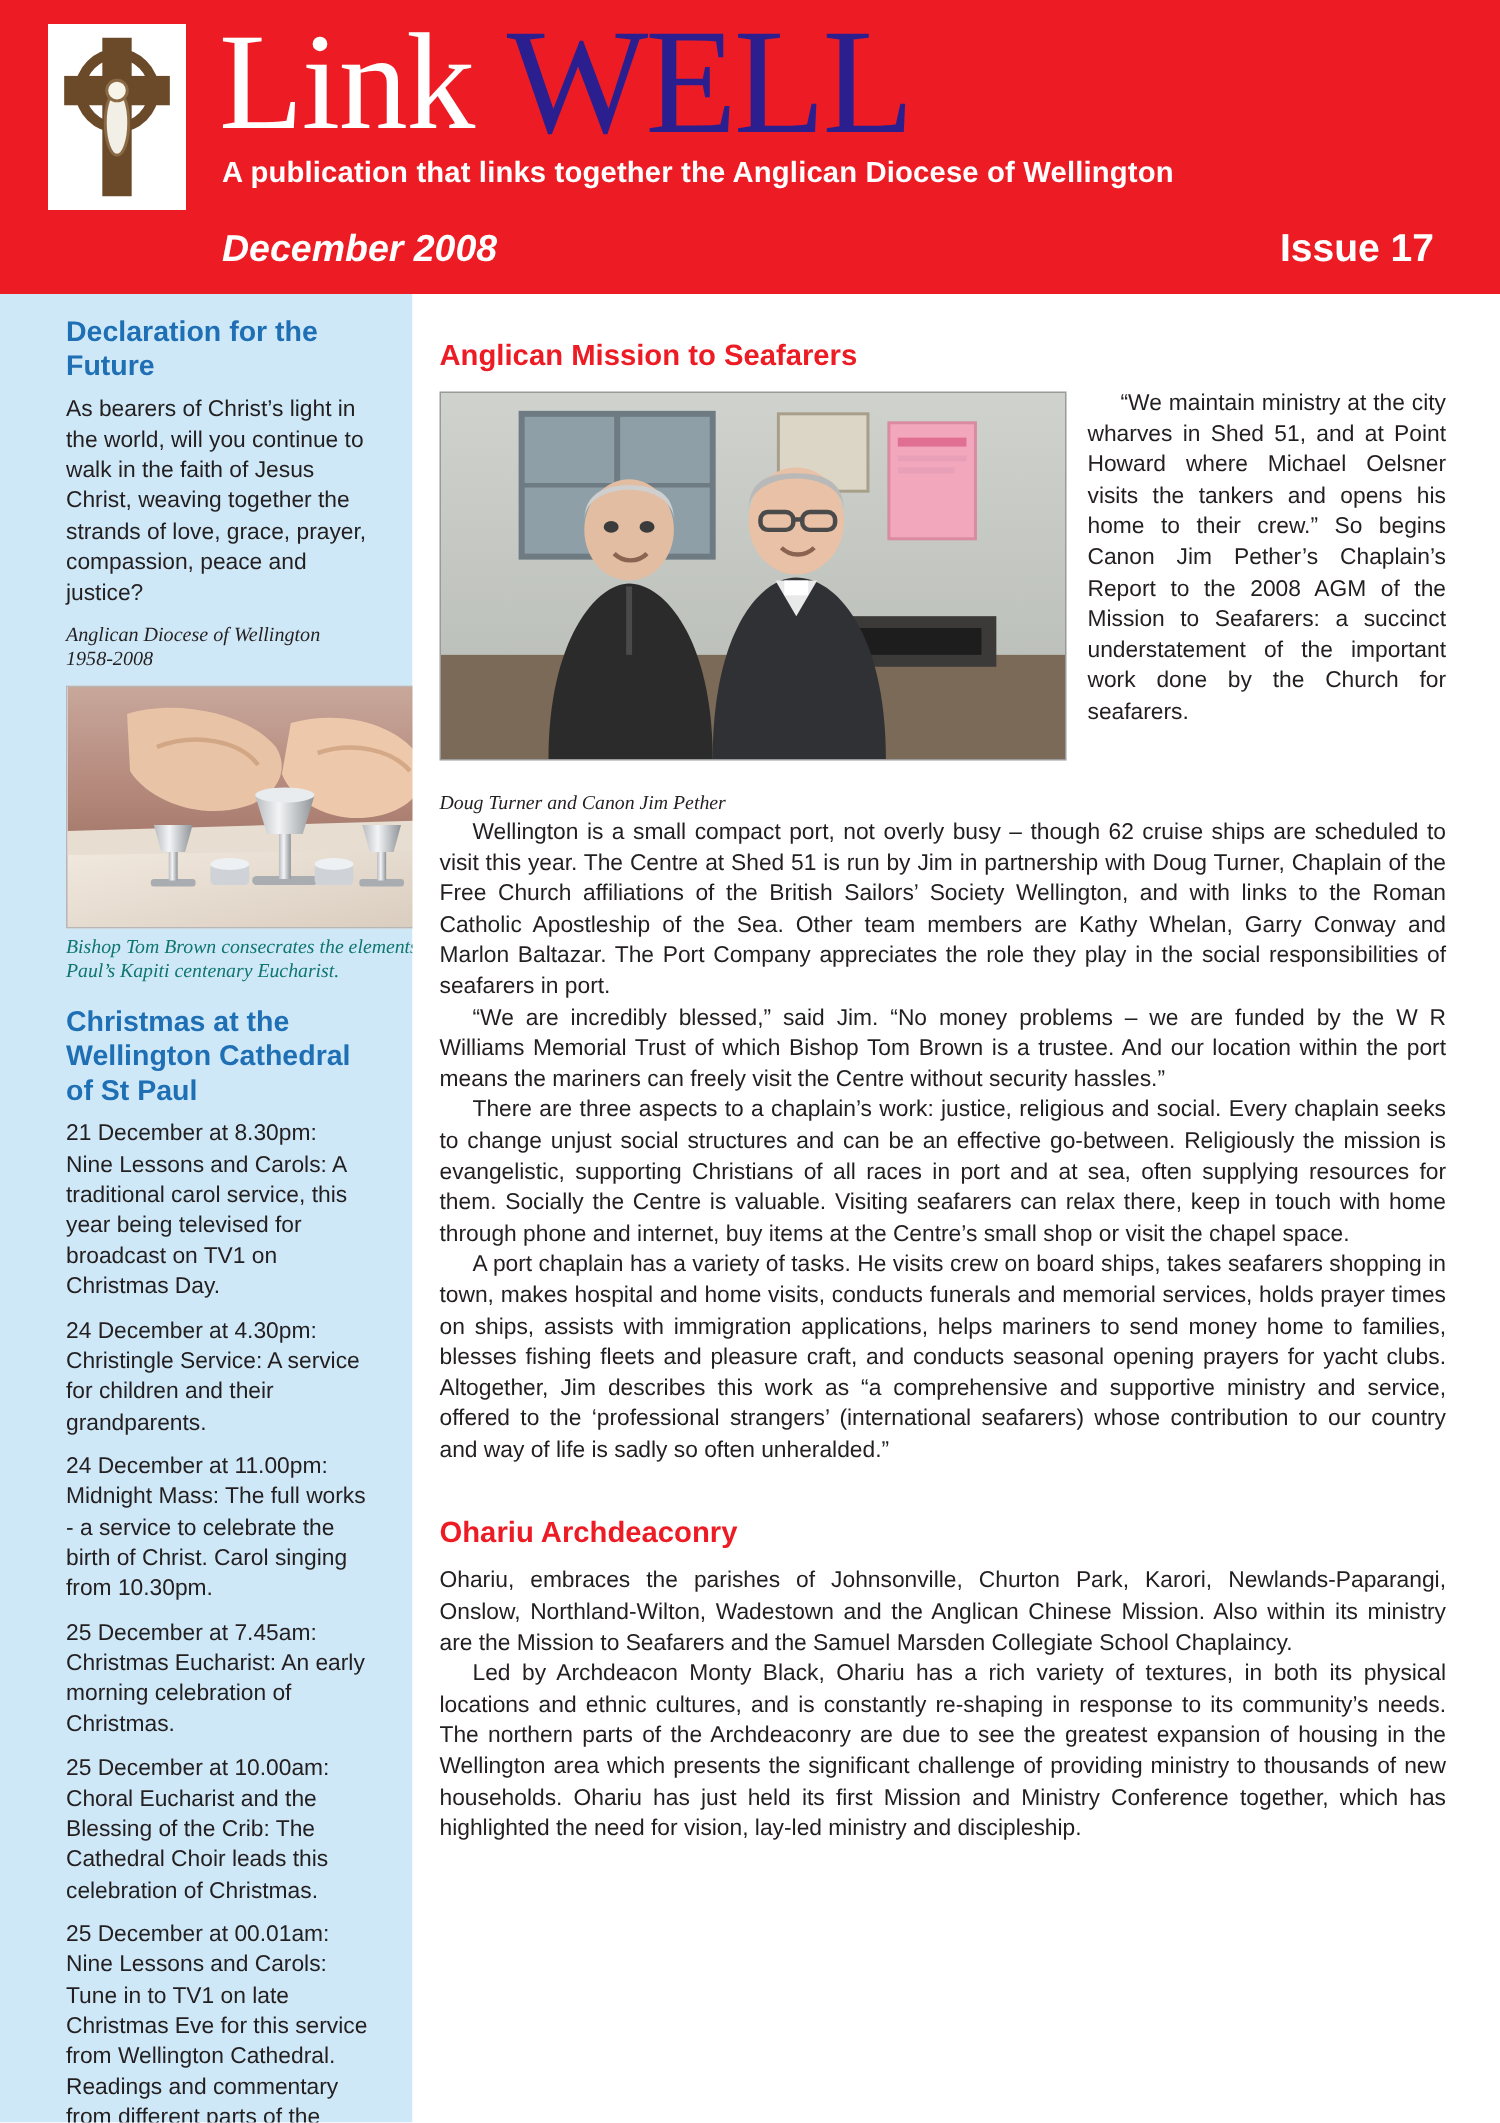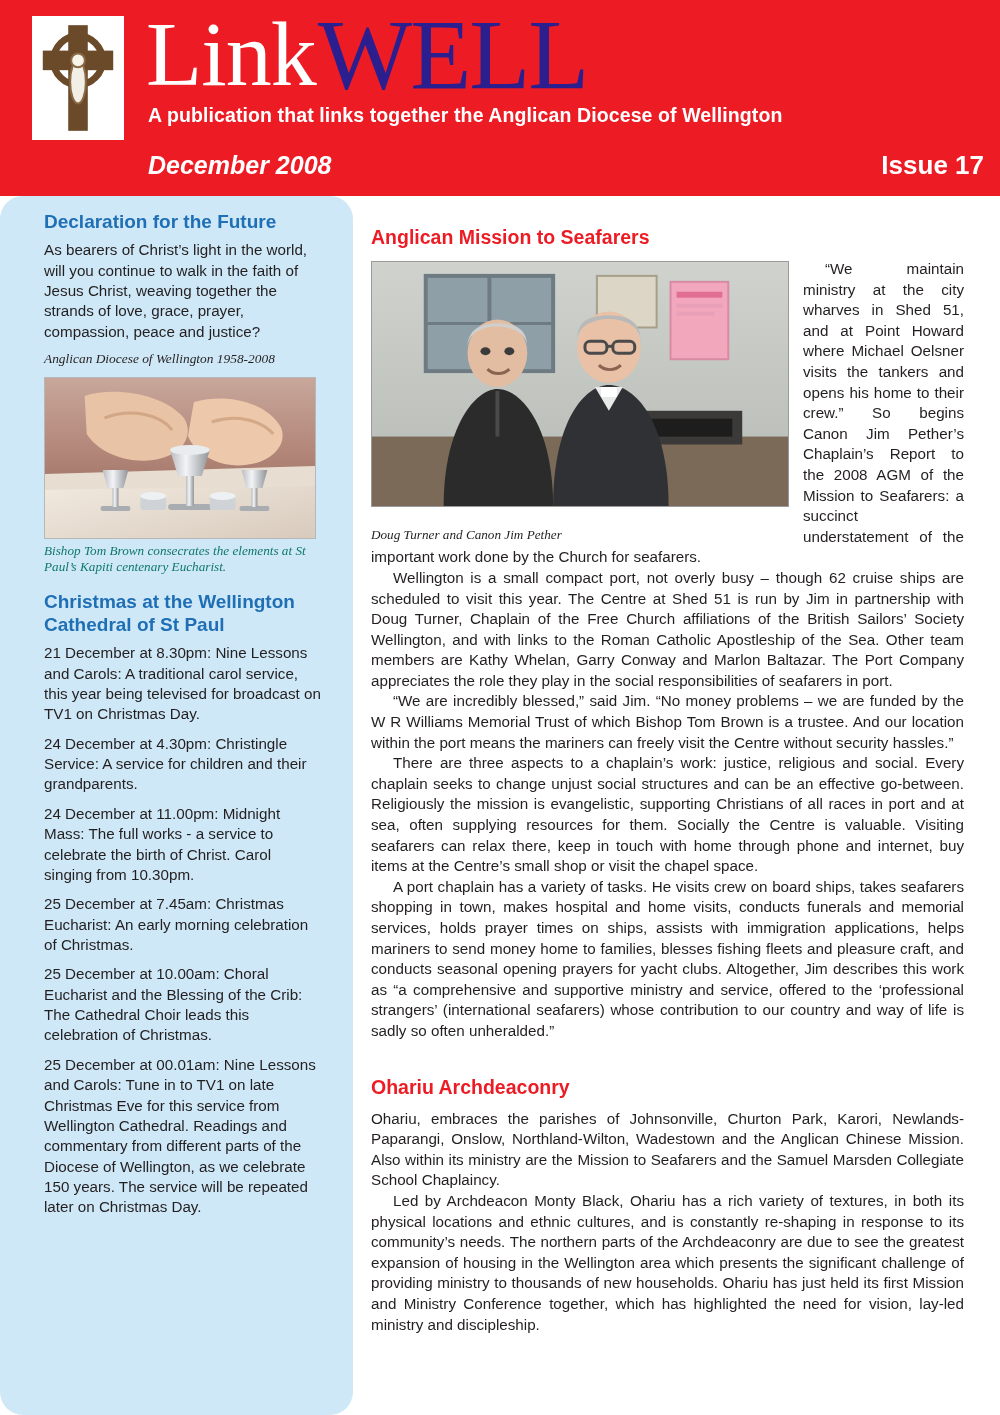--- a/index.html
+++ b/index.html
@@ -29,20 +29,21 @@
   .logo-cross {
     position:absolute;
     left:0; top:0; width:100%; height:100%;
   }
   .title-row {
     position:absolute;
     left:146px; top:6px;
     height:118px;
     display:flex;
     align-items:flex-start;
+    gap:20px;
   }
   .title-link {
     font-family:"Liberation Serif", serif;
     font-size:92px;
     line-height:1.05;
     color:#ffffff;
     letter-spacing:-1px;
   }
   .title-well {
     font-family:"Liberation Serif", serif;
@@ -56,21 +57,21 @@
     position:absolute;
     left:148px; top:104px;
     font-size:19.5px;
     font-weight:bold;
     color:#ffffff;
     letter-spacing:0.1px;
   }
   .issue-row {
     position:absolute;
     left:148px; top:150px;
-    right:16px;
+    right:44px;
     display:flex;
     justify-content:space-between;
     align-items:baseline;
   }
   .issue-date {
     font-size:25px;
     font-weight:bold;
     font-style:italic;
     color:#ffffff;
   }
@@ -80,24 +81,23 @@
     color:#ffffff;
   }
 
   
   .page-body {
     position:relative;
     display:flex;
     height:1219px;
   }
   .sidebar {
-    width:353px;
+    width:275px;
     background:#cfe8f7;
     padding:14px 30px 0 44px;
-    border-radius:23px;
   }
   .main {
     flex:1;
     background:#ffffff;
     padding:14px 36px 0 18px;
   }
 
   
   h2.side-head {
     color:#1f6fb5;

